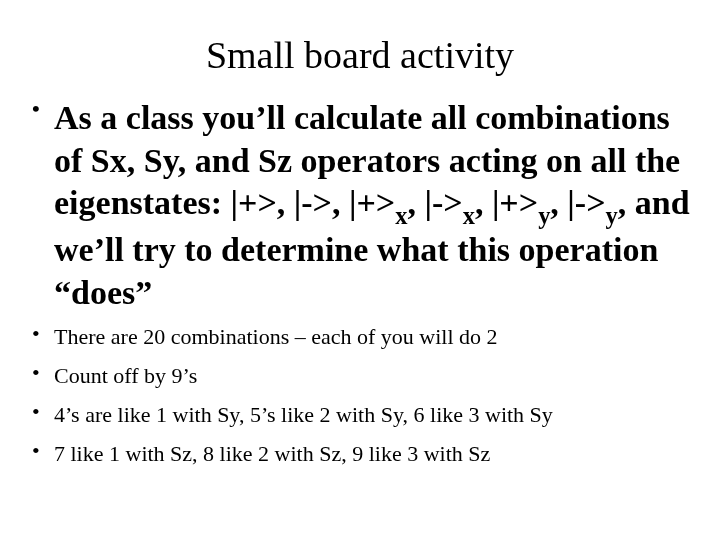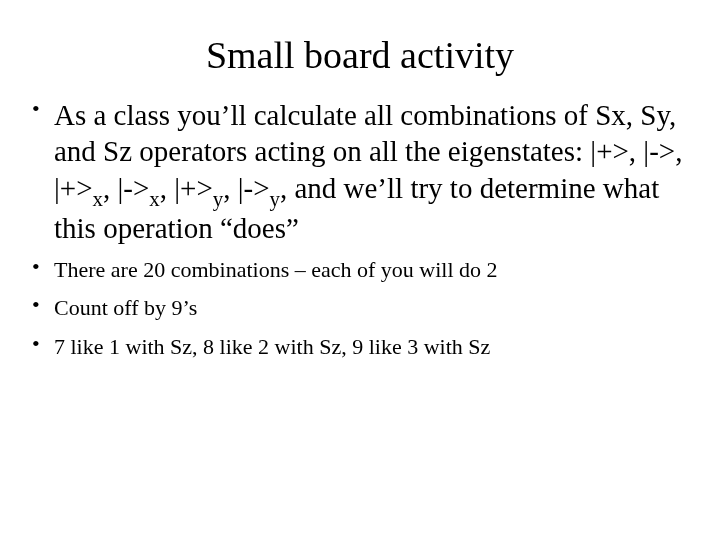--- a/index.html
+++ b/index.html
@@ -28,23 +28,24 @@
   }
   ul.main > li::before {
     content: "•";
     position: absolute;
     left: 4px;
     top: 0;
     font-size: 22px;
     line-height: 1.1;
   }
   li.big {
-    font-size: 29px;
+    font-size: 34px;
     line-height: 1.25;
     margin-bottom: 18px;
+    font-weight: bold;
   }
   li.small {
     font-size: 22px;
     line-height: 1.4;
   }
   .sub {
     font-size: 0.72em;
     vertical-align: sub;
     position: relative;
     top: 0.1em;
@@ -52,14 +53,15 @@
 </style>
 </head>
 <body>
 
 <h1 class="title">Small board activity</h1>
 
 <ul class="main">
   <li class="big">As a class you’ll calculate all combinations of Sx, Sy, and Sz operators acting on all the eigenstates: |+&gt;, |-&gt;, |+&gt;<span class="sub">x</span>, |-&gt;<span class="sub">x</span>, |+&gt;<span class="sub">y</span>, |-&gt;<span class="sub">y</span>, and we’ll try to determine what this operation “does”</li>
   <li class="small">There are 20 combinations – each of you will do 2</li>
   <li class="small">Count off by 9’s</li>
+  <li class="small">4’s are like 1 with Sy, 5’s like 2 with Sy, 6 like 3 with Sy</li>
   <li class="small">7 like 1 with Sz, 8 like 2 with Sz, 9 like 3 with Sz</li>
 </ul>
 
 </body></html>

